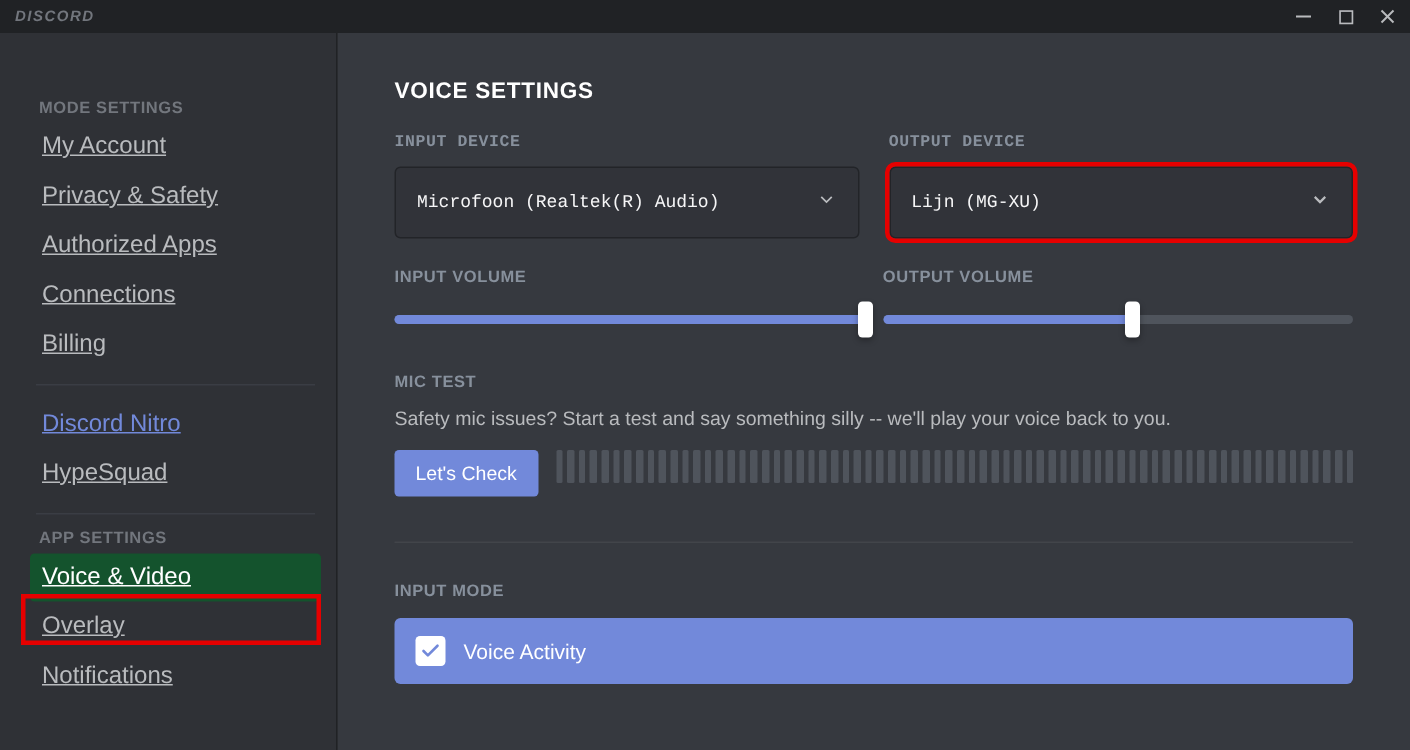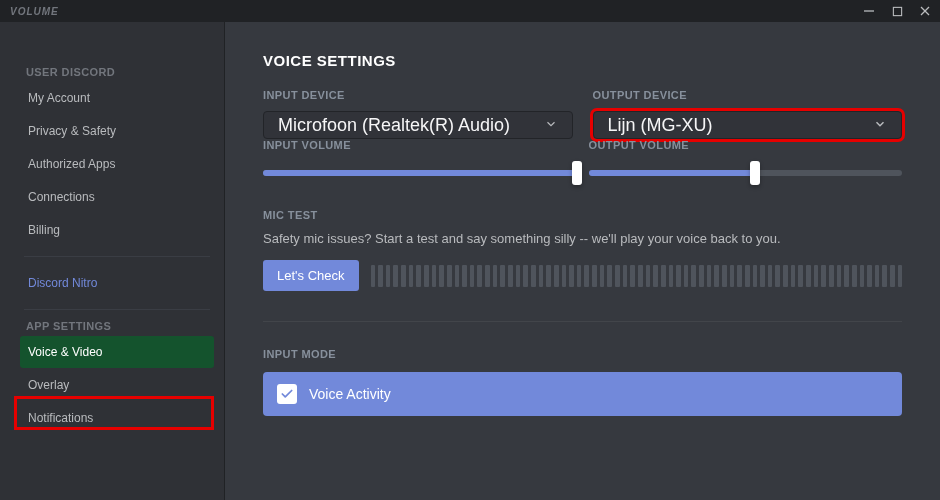--- a/index.html
+++ b/index.html
@@ -43,23 +43,24 @@
     font-weight: 700;
     color: #72767d;
     letter-spacing: 0.4px;
     margin: 8px 0 4px 6px;
   }
   .nav-item {
     padding: 6px 8px;
     margin: 1px 0;
     border-radius: 3px;
     color: #b9bbbe;
-    font-size: 12px;
+    font-size: 16px;
     cursor: pointer;
     line-height: 20px;
+    text-decoration: underline;
   }
   .nav-item.selected {
     background: #14532d;
     color: #ffffff;
   }
   .nav-item.accent { color: #7289da; }
   .divider { height:1px; background:#3a3d44; margin: 10px 4px; }
   .content {
     flex: 1;
     padding: 30px 38px 0 38px;
@@ -79,27 +80,27 @@
     font-size: 11px;
     font-weight: 700;
     color: #87909c;
     letter-spacing: 0.4px;
     margin-bottom: 10px;
   }
   .select {
     background: #313339;
     border: 1px solid #222428;
     border-radius: 4px;
-    height: 28px;
+    height: 48px;
     display:flex;
     align-items:center;
     justify-content:space-between;
     padding: 0 14px;
     color: #f6f6f7;
-    font-size: 18px;
+    font-size: 12px;
     cursor: pointer;
   }
   .select .chev { color:#b9bbbe; }
   .highlight-red { outline: 3px solid #e60000; outline-offset: 0; }
   .slider {
     position: relative;
     height: 24px;
     display:flex;
     align-items:center;
   }
@@ -108,21 +109,21 @@
   }
   .fill {
     position:absolute; left:0; top:0; height:100%; background:#7289da; border-radius:3px;
   }
   .thumb {
     position:absolute; top:50%; transform:translate(-50%,-50%);
     width:10px; height:24px; background:#fff; border-radius:3px;
     box-shadow: 0 2px 4px rgba(0,0,0,0.3);
   }
   .mic-desc { color:#b9bbbe; font-size:13px; margin:6px 0 14px 0; }
-  .mic-row { display:flex; align-items:center; gap:12px; }
+  .mic-row { display:flex; gap:12px; }
   .check-btn {
     background:#7289da; color:#fff; border:none; border-radius:3px;
     padding:8px 14px; font-size:13px; font-weight:500; cursor:pointer;
   }
   .meter {
     flex:1; display:flex; gap:3px; height:22px; align-items:stretch;
   }
   .meter span { flex:1; background:#4f545c; border-radius:1px; }
   .hr { height:1px; background:#42454a; margin: 30px 0 26px 0; }
   .mode-card {
@@ -136,21 +137,21 @@
   .sidebar-highlight {
     position:absolute;
     border:3px solid #e60000;
     pointer-events:none;
   }
 </style>
 </head>
 <body>
 
 <div class="titlebar">
-  <div class="brand">VOLUME</div>
+  <div class="brand">DISCORD</div>
   <div class="winbtns">
     <div class="winbtn">
         <svg width="12" height="12" viewBox="0 0 12 12">
           <line x1="1" y1="6" x2="11" y2="6" stroke="currentColor" stroke-width="1.3"></line>
         </svg>
       </div>
     <div class="winbtn">
         <svg width="11" height="11" viewBox="0 0 12 12">
           <rect x="1.5" y="1.5" width="9" height="9" fill="none" stroke="currentColor" stroke-width="1.2"></rect>
         </svg>
@@ -159,41 +160,42 @@
         <svg width="12" height="12" viewBox="0 0 12 12">
           <line x1="2" y1="2" x2="10" y2="10" stroke="currentColor" stroke-width="1.3"></line>
           <line x1="10" y1="2" x2="2" y2="10" stroke="currentColor" stroke-width="1.3"></line>
         </svg>
       </div>
   </div>
 </div>
 
 <div class="app">
   <div class="sidebar" style="position:relative;">
-    <div class="section-header">USER DISCORD</div>
+    <div class="section-header">MODE SETTINGS</div>
     <div class="nav-item">My Account</div>
     <div class="nav-item">Privacy &amp; Safety</div>
     <div class="nav-item">Authorized Apps</div>
     <div class="nav-item">Connections</div>
     <div class="nav-item">Billing</div>
     <div class="divider"></div>
     <div class="nav-item accent">Discord Nitro</div>
+    <div class="nav-item">HypeSquad</div>
     <div class="divider"></div>
     <div class="section-header">APP SETTINGS</div>
     <div class="nav-item selected">Voice &amp; Video</div>
     <div class="nav-item">Overlay</div>
     <div class="nav-item">Notifications</div>
 
     <div class="sidebar-highlight" style="left:14px; top:374px; width:200px; height:34px;"></div>
   </div>
 
   <div class="content">
     <h2 class="page-title">VOICE SETTINGS</h2>
 
-    <div class="two-col" style="">
+    <div class="two-col" style="margin-bottom:20px;font-family:Liberation Mono, monospace;">
       <div class="col">
         <div class="field-label">INPUT DEVICE</div>
         <div class="select">
           <span>Microfoon (Realtek(R) Audio)</span>
           <span class="chev"><svg width="14" height="14" viewBox="0 0 24 24">
                 <path d="M6 9l6 6 6-6" fill="none" stroke="currentColor" stroke-width="2"></path>
               </svg></span>
         </div>
       </div>
       <div class="col">

